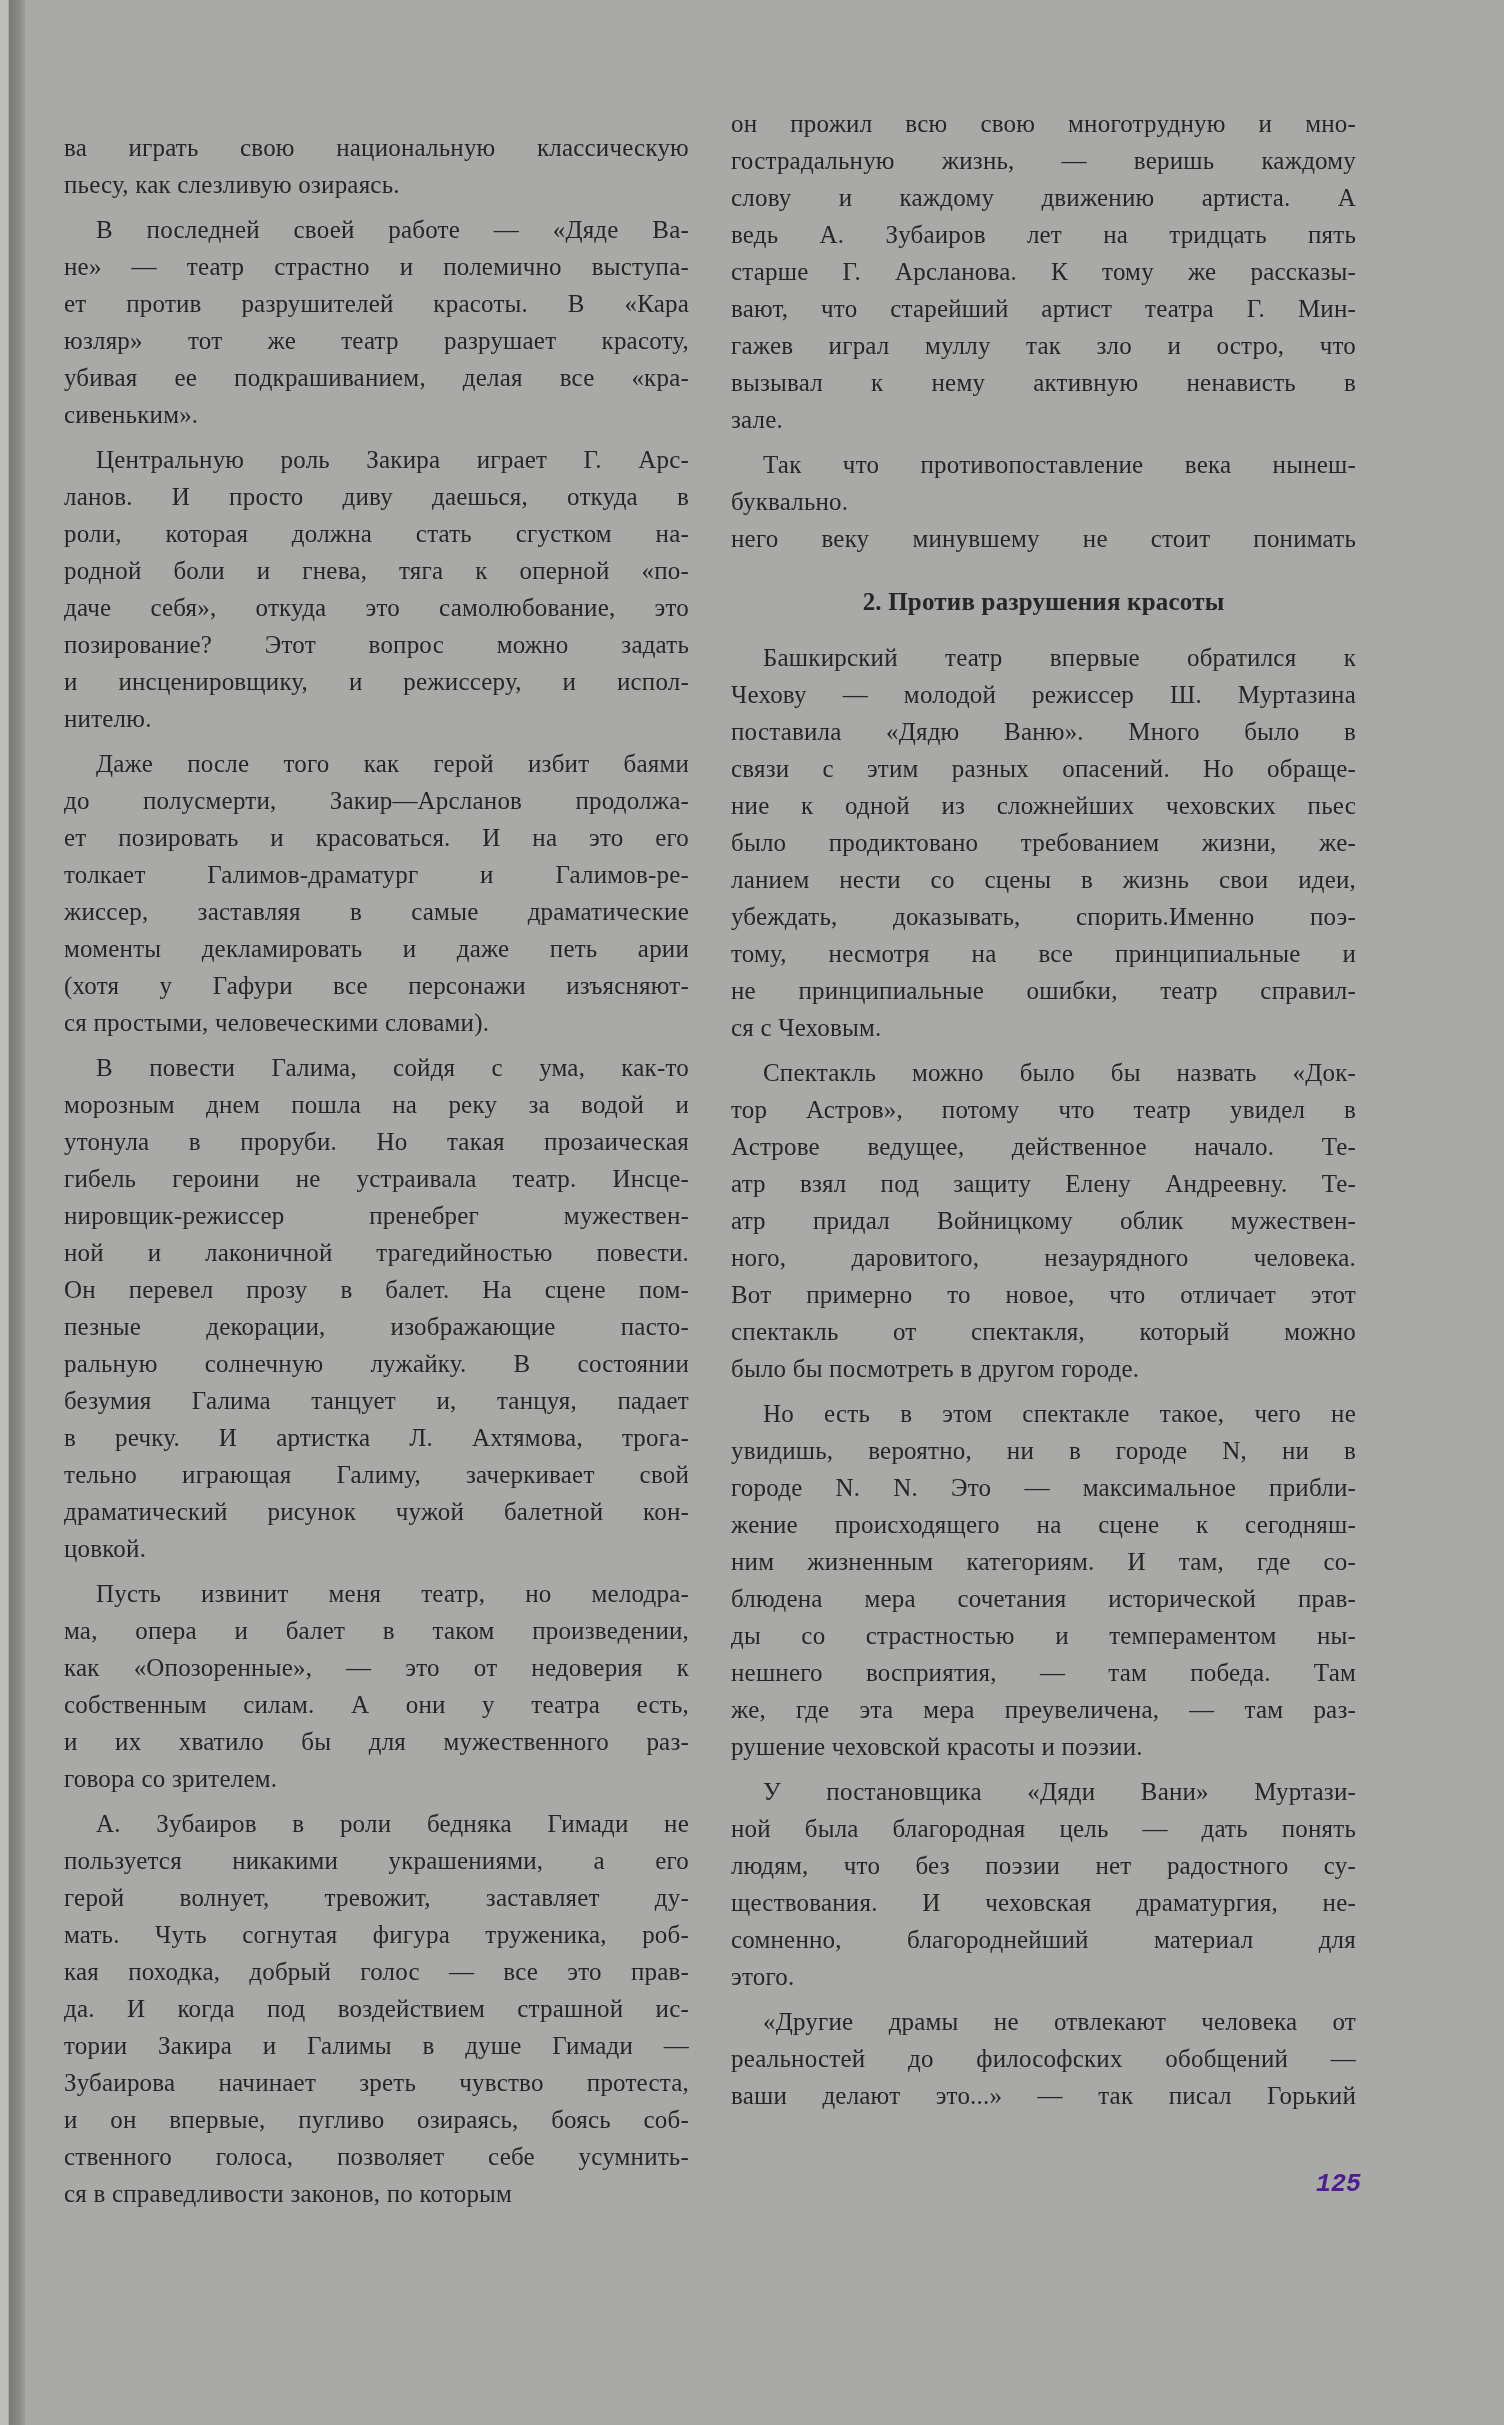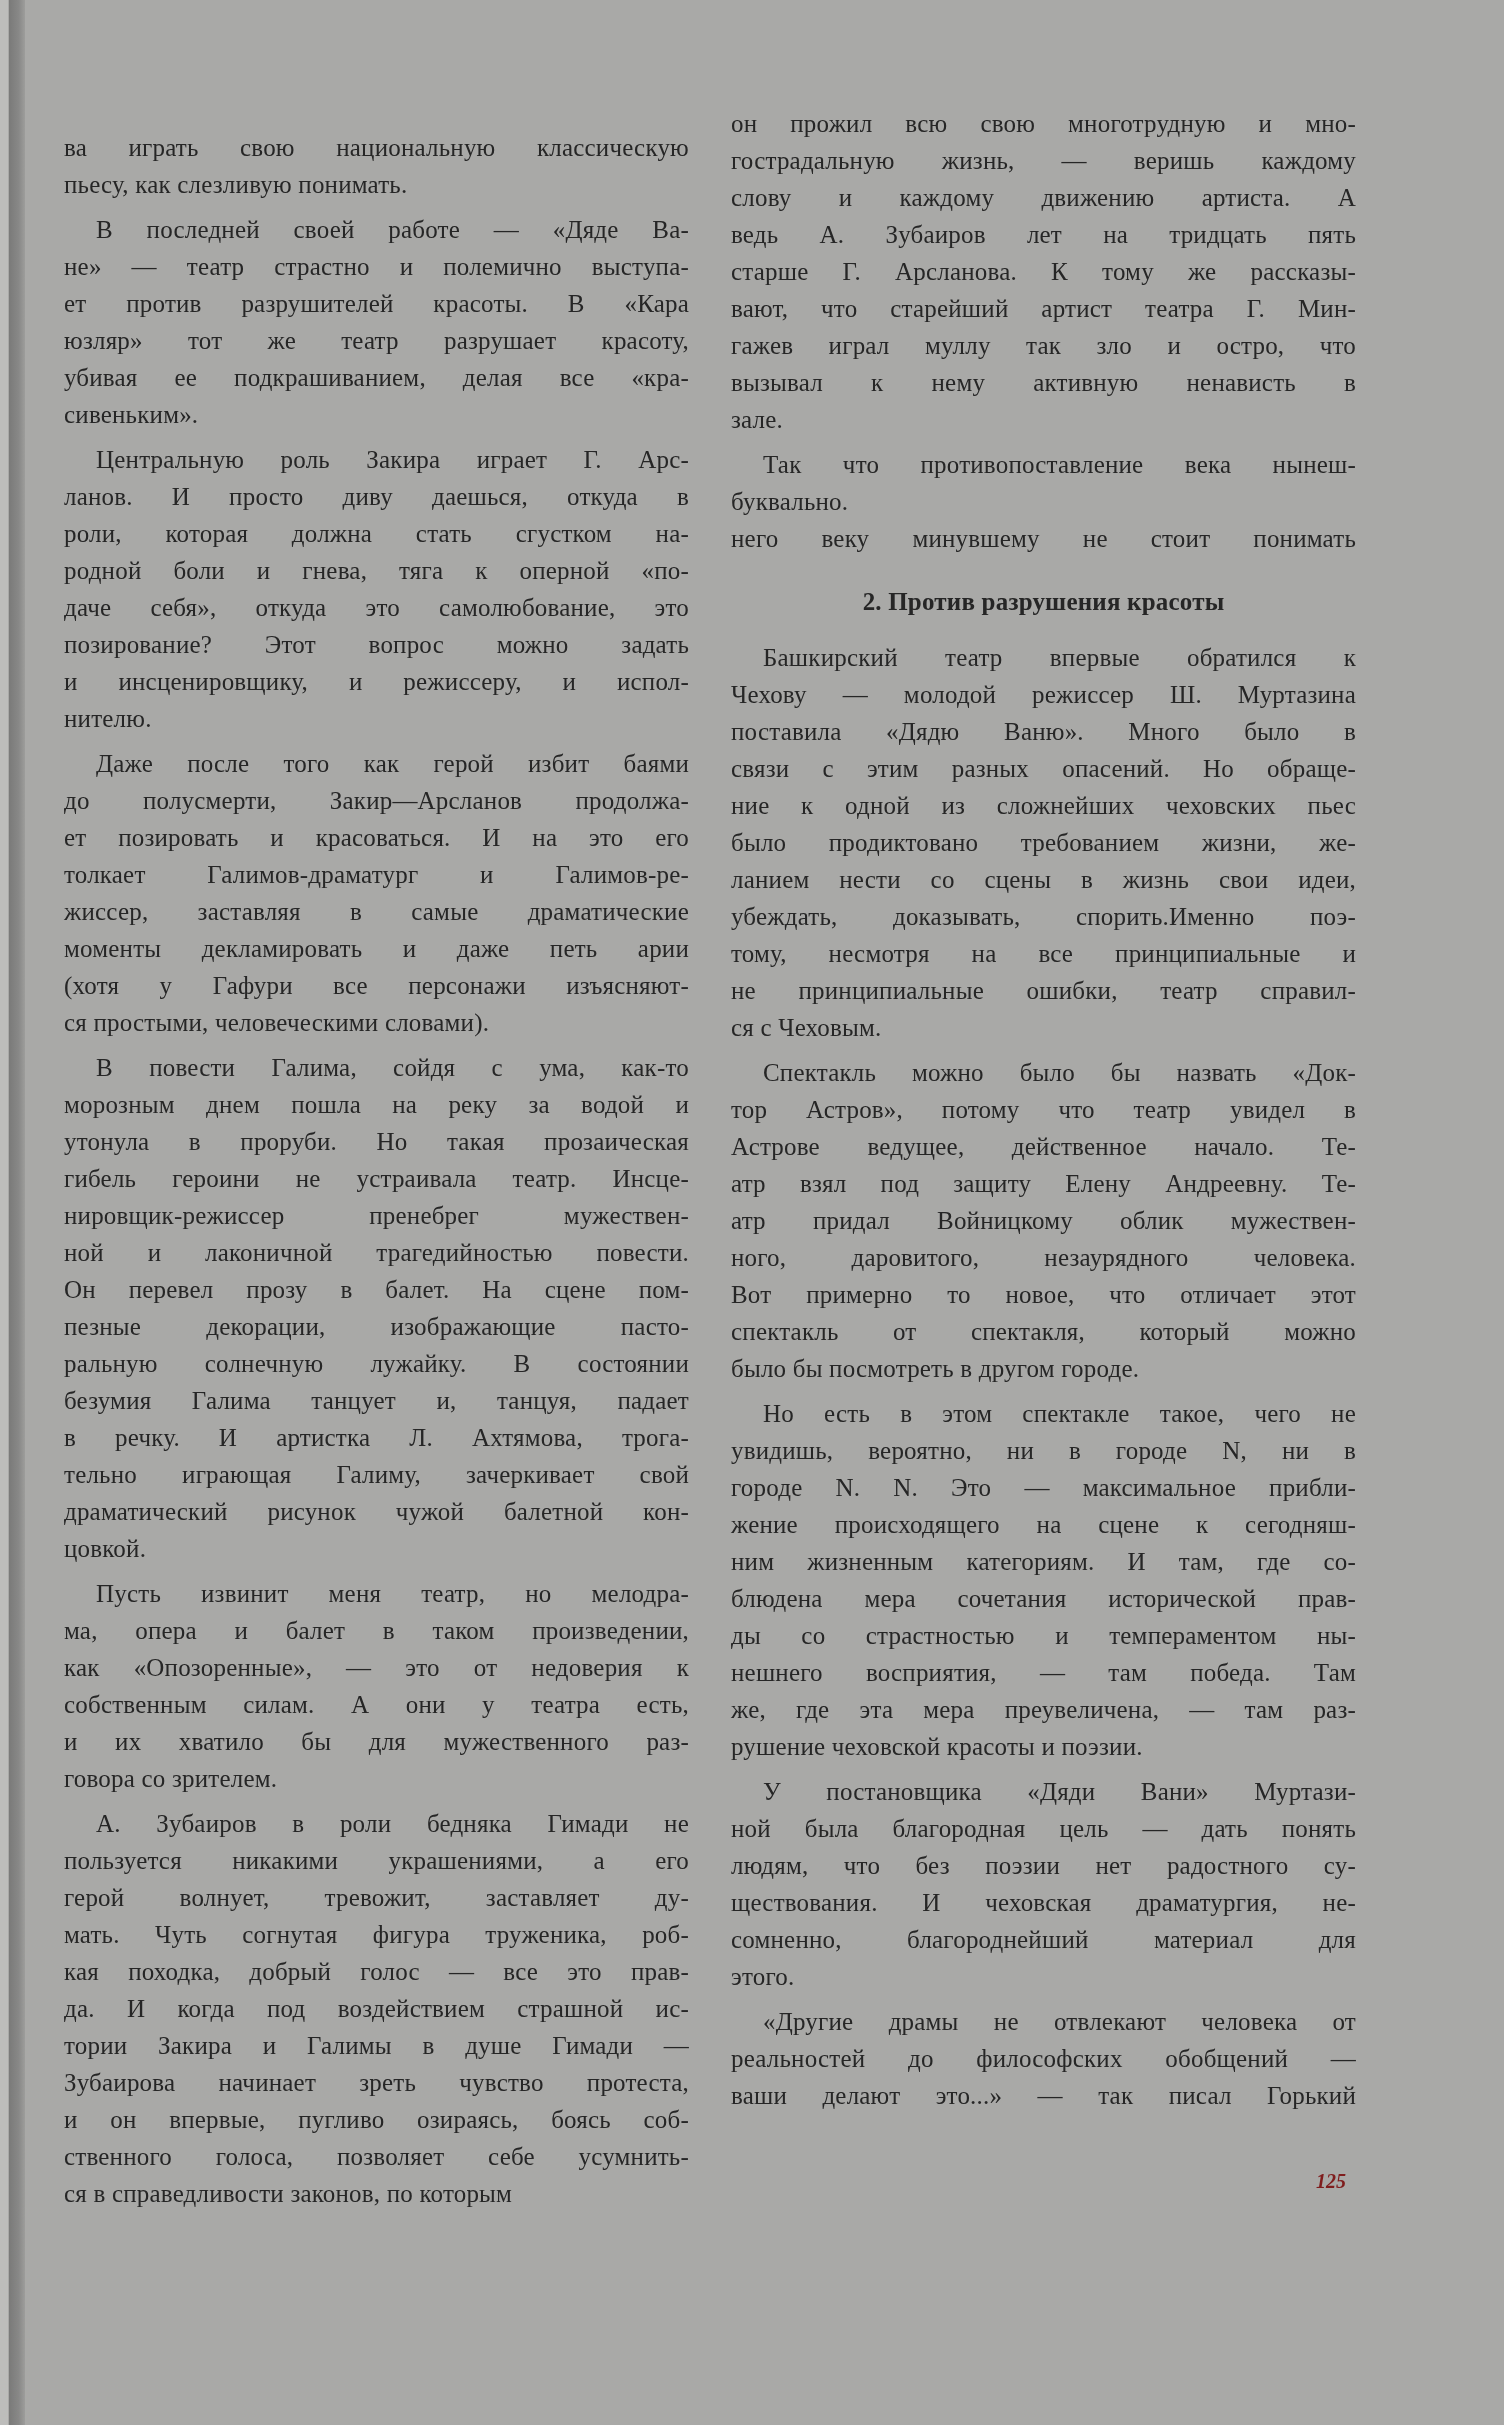--- a/index.html
+++ b/index.html
@@ -35,32 +35,33 @@
   .para.cont { text-indent: 0; }
   .heading {
     margin: 26.6px 0 19.5px 0;
     text-align: center; font-weight: bold;
     font-size: 25px; line-height: 36px;
   }
   .line { display: block; text-align: justify; text-align-last: justify; }
   .line.last { text-align-last: left; }
   .page-number {
     position: absolute; left: 1316px; top: 2170px;
-    font-style: italic; font-weight: bold; font-size: 20px;
-    color: #7f1d1d;
+    font-style: italic; font-weight: bold; font-size: 25px;
+    color: #4c1d95;
+    font-family: Liberation Mono, monospace;
   }
 </style>
 </head>
 <body>
 
 <div class="page-edge"></div>
 <div class="spine-shadow"></div>
 
 <div class="column" id="col-left">
-    <div class="para cont" style="text-indent: 0px;"><span class="line">ва играть свою национальную классическую</span><span class="line last">пьесу, как слезливую понимать.</span></div>
+    <div class="para cont" style="text-indent: 0px;"><span class="line">ва играть свою национальную классическую</span><span class="line last">пьесу, как слезливую озираясь.</span></div>
     <div class="para" style="text-indent: 0px;"><span class="line" style="text-indent: 32px;">В последней своей работе — «Дяде Ва-</span><span class="line">не» — театр страстно и полемично выступа-</span><span class="line">ет против разрушителей красоты. В «Кара</span><span class="line">юзляр» тот же театр разрушает красоту,</span><span class="line">убивая ее подкрашиванием, делая все «кра-</span><span class="line last">сивеньким».</span></div>
     <div class="para" style="text-indent: 0px;"><span class="line" style="text-indent: 32px;">Центральную роль Закира играет Г. Арс-</span><span class="line">ланов. И просто диву даешься, откуда в</span><span class="line">роли, которая должна стать сгустком на-</span><span class="line">родной боли и гнева, тяга к оперной «по-</span><span class="line">даче себя», откуда это самолюбование, это</span><span class="line">позирование? Этот вопрос можно задать</span><span class="line">и инсценировщику, и режиссеру, и испол-</span><span class="line last">нителю.</span></div>
     <div class="para" style="text-indent: 0px;"><span class="line" style="text-indent: 32px;">Даже после того как герой избит баями</span><span class="line">до полусмерти, Закир—Арсланов продолжа-</span><span class="line">ет позировать и красоваться. И на это его</span><span class="line">толкает Галимов-драматург и Галимов-ре-</span><span class="line">жиссер, заставляя в самые драматические</span><span class="line">моменты декламировать и даже петь арии</span><span class="line">(хотя у Гафури все персонажи изъясняют-</span><span class="line last">ся простыми, человеческими словами).</span></div>
     <div class="para" style="text-indent: 0px;"><span class="line" style="text-indent: 32px;">В повести Галима, сойдя с ума, как-то</span><span class="line">морозным днем пошла на реку за водой и</span><span class="line">утонула в проруби. Но такая прозаическая</span><span class="line">гибель героини не устраивала театр. Инсце-</span><span class="line">нировщик-режиссер пренебрег мужествен-</span><span class="line">ной и лаконичной трагедийностью повести.</span><span class="line">Он перевел прозу в балет. На сцене пом-</span><span class="line">пезные декорации, изображающие пасто-</span><span class="line">ральную солнечную лужайку. В состоянии</span><span class="line">безумия Галима танцует и, танцуя, падает</span><span class="line">в речку. И артистка Л. Ахтямова, трога-</span><span class="line">тельно играющая Галиму, зачеркивает свой</span><span class="line">драматический рисунок чужой балетной кон-</span><span class="line last">цовкой.</span></div>
     <div class="para" style="text-indent: 0px;"><span class="line" style="text-indent: 32px;">Пусть извинит меня театр, но мелодра-</span><span class="line">ма, опера и балет в таком произведении,</span><span class="line">как «Опозоренные», — это от недоверия к</span><span class="line">собственным силам. А они у театра есть,</span><span class="line">и их хватило бы для мужественного раз-</span><span class="line last">говора со зрителем.</span></div>
     <div class="para" style="text-indent: 0px;"><span class="line" style="text-indent: 32px;">А. Зубаиров в роли бедняка Гимади не</span><span class="line">пользуется никакими украшениями, а его</span><span class="line">герой волнует, тревожит, заставляет ду-</span><span class="line">мать. Чуть согнутая фигура труженика, роб-</span><span class="line">кая походка, добрый голос — все это прав-</span><span class="line">да. И когда под воздействием страшной ис-</span><span class="line">тории Закира и Галимы в душе Гимади —</span><span class="line">Зубаирова начинает зреть чувство протеста,</span><span class="line">и он впервые, пугливо озираясь, боясь соб-</span><span class="line">ственного голоса, позволяет себе усумнить-</span><span class="line last">ся в справедливости законов, по которым</span></div>
   </div>
 
 <div class="column" id="col-right">
   <div id="right-before">

